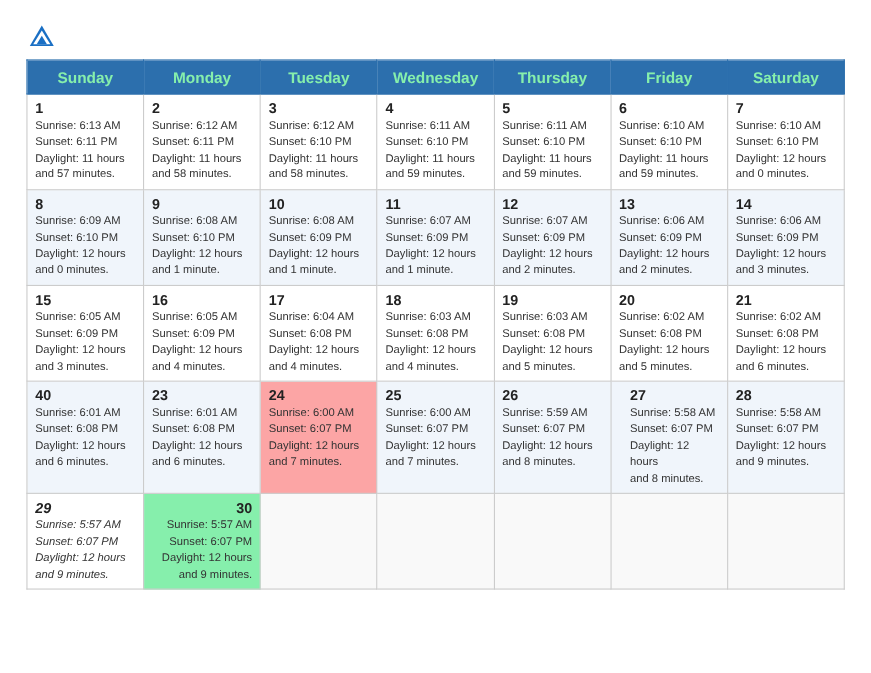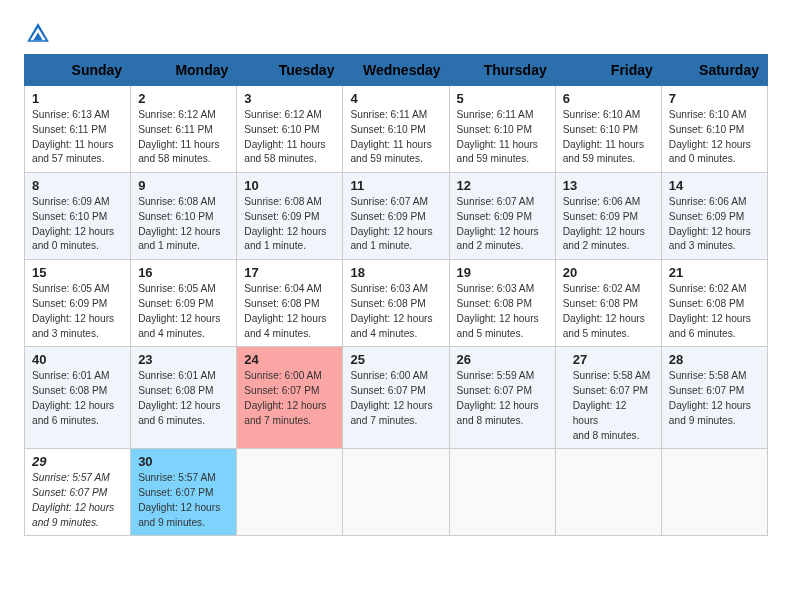--- a/index.html
+++ b/index.html
@@ -45,22 +45,22 @@
       font-size: 15px;
       color: #444;
     }
     .calendar {
       width: 100%;
       border-collapse: collapse;
       margin-top: 4px;
     }
     .calendar th {
       background-color: #2c6fad;
-      color: #000000;
-      text-align: right;
+      color: #86efac;
+      text-align: center;
       padding: 7px 8px;
       font-size: 14px;
       font-weight: bold;
       border: 1px solid #2c6fad;
     }
     .calendar td {
       border: 1px solid #ccc;
       vertical-align: top;
       padding: 5px 7px;
       font-size: 10.5px;
@@ -243,21 +243,21 @@
         <td style="background: rgb(240, 245, 251);">
           <span class="day-num">28</span>
           <div class="day-info">Sunrise: 5:58 AM<br>Sunset: 6:07 PM<br>Daylight: 12 hours<br>and 9 minutes.</div>
         </td>
       </tr>
       <tr>
         <td style="background: rgb(255, 255, 255); font-style: italic;">
           <span class="day-num">29</span>
           <div class="day-info">Sunrise: 5:57 AM<br>Sunset: 6:07 PM<br>Daylight: 12 hours<br>and 9 minutes.</div>
         </td>
-        <td style="background: #7dd3fc;">
+        <td style="background: #86efac; text-align: right;">
           <span class="day-num">30</span>
           <div class="day-info">Sunrise: 5:57 AM<br>Sunset: 6:07 PM<br>Daylight: 12 hours<br>and 9 minutes.</div>
         </td>
         <td class="empty-cell" style="background: rgb(249, 249, 249);"></td>
         <td class="empty-cell" style="background: rgb(249, 249, 249);"></td>
         <td class="empty-cell" style="background: rgb(249, 249, 249);"></td>
         <td class="empty-cell" style="background: rgb(249, 249, 249);"></td>
         <td class="empty-cell" style="background: rgb(249, 249, 249);"></td>
       </tr>
     </tbody>

